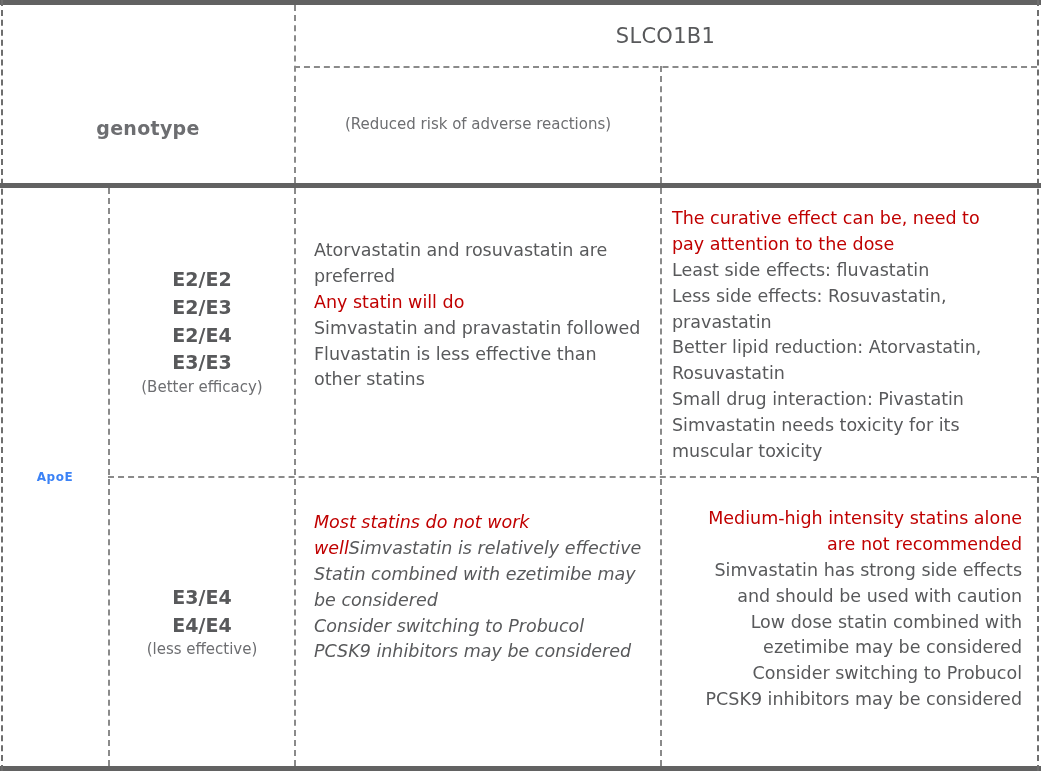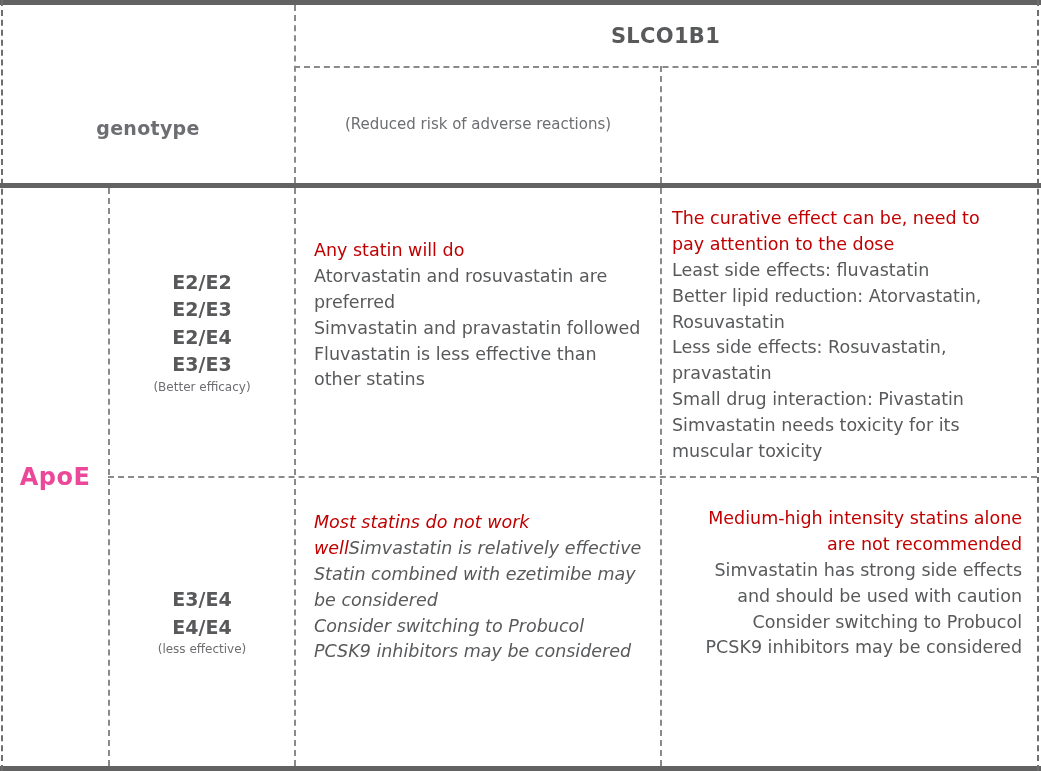--- a/index.html
+++ b/index.html
@@ -85,21 +85,21 @@
   }
 
   .center-box {
     display: flex;
     align-items: center;
     justify-content: center;
     text-align: center;
   }
 
   .head-title {
-    font-weight: bold;
+    font-weight: normal;
     font-size: 21px;
     color: #58595b;
     letter-spacing: 0.3px;
   }
 
   .head-genotype {
     font-weight: bold;
     font-size: 19px;
     color: #6d6e71;
     letter-spacing: 0.3px;
@@ -122,41 +122,41 @@
   .apoe-label {
     position: absolute;
     left: 2px;
     top: 188px;
     width: 106px;
     height: 578px;
     display: flex;
     align-items: center;
     justify-content: center;
     font-weight: bold;
-    font-size: 24px;
-    color: #ec4899;
+    font-size: 12px;
+    color: #3b82f6;
     letter-spacing: 0.5px;
   }
 
   
   .group-cell {
     display: flex;
     align-items: center;
     justify-content: center;
     text-align: center;
   }
   .group-main {
     font-weight: bold;
     font-size: 19px;
     color: #58595b;
     line-height: 1.45;
   }
   .group-note {
     font-weight: normal;
-    font-size: 12px;
+    font-size: 15px;
     color: #6d6e71;
     line-height: 1.4;
   }
 
   
   .body-cell {
     padding: 16px 14px 10px 18px;
     font-size: 17.5px;
     line-height: 1.48;
     color: #58595b;
@@ -211,31 +211,31 @@
     <div>
       <div class="group-main">E2/E2</div>
       <div class="group-main">E2/E3</div>
       <div class="group-main">E2/E4</div>
       <div class="group-main">E3/E3</div>
       <div class="group-note">(Better efficacy)</div>
     </div>
   </div>
 
   <div class="cell body-cell" style="left:296px; top:222px; width:362px; height:254px;">
+    <span class="body-line">Atorvastatin and rosuvastatin are preferred</span>
     <span class="body-line emph">Any statin will do</span>
-    <span class="body-line">Atorvastatin and rosuvastatin are preferred</span>
     <span class="body-line">Simvastatin and pravastatin followed</span>
     <span class="body-line">Fluvastatin is less effective than other statins</span>
   </div>
 
   <div class="cell body-cell" style="left:654px; top:190px; width:374px; height:286px;">
     <span class="body-line emph">The curative effect can be, need to pay attention to the dose</span>
     <span class="body-line">Least side effects: fluvastatin</span>
+    <span class="body-line">Less side effects: Rosuvastatin, pravastatin</span>
     <span class="body-line">Better lipid reduction: Atorvastatin, Rosuvastatin</span>
-    <span class="body-line">Less side effects: Rosuvastatin, pravastatin</span>
     <span class="body-line">Small drug interaction: Pivastatin</span>
     <span class="body-line">Simvastatin needs toxicity for its muscular toxicity</span>
   </div>
 
   <div class="cell group-cell" style="left:110px; top:478px; width:184px; height:288px;">
     <div>
       <div class="group-main">E3/E4</div>
       <div class="group-main">E4/E4</div>
       <div class="group-note">(less effective)</div>
     </div>
@@ -244,17 +244,18 @@
   <div class="cell body-cell" style="left:296px; top:494px; width:362px; height:272px;font-style:italic;">
     <span class="body-line inline-run"><span class="emph">Most statins do not work well</span><span>Simvastatin is relatively effective</span></span>
     <span class="body-line">Statin combined with ezetimibe may be considered</span>
     <span class="body-line">Consider switching to Probucol</span>
     <span class="body-line">PCSK9 inhibitors may be considered</span>
   </div>
 
   <div class="cell body-cell" style="left:662px; top:490px; width:374px; height:276px;text-align:right;">
     <span class="body-line emph">Medium-high intensity statins alone are not recommended</span>
     <span class="body-line">Simvastatin has strong side effects and should be used with caution</span>
+    <span class="body-line">Low dose statin combined with ezetimibe may be considered</span>
     <span class="body-line">Consider switching to Probucol</span>
     <span class="body-line">PCSK9 inhibitors may be considered</span>
   </div>
 
 </div>
 
 </body></html>

